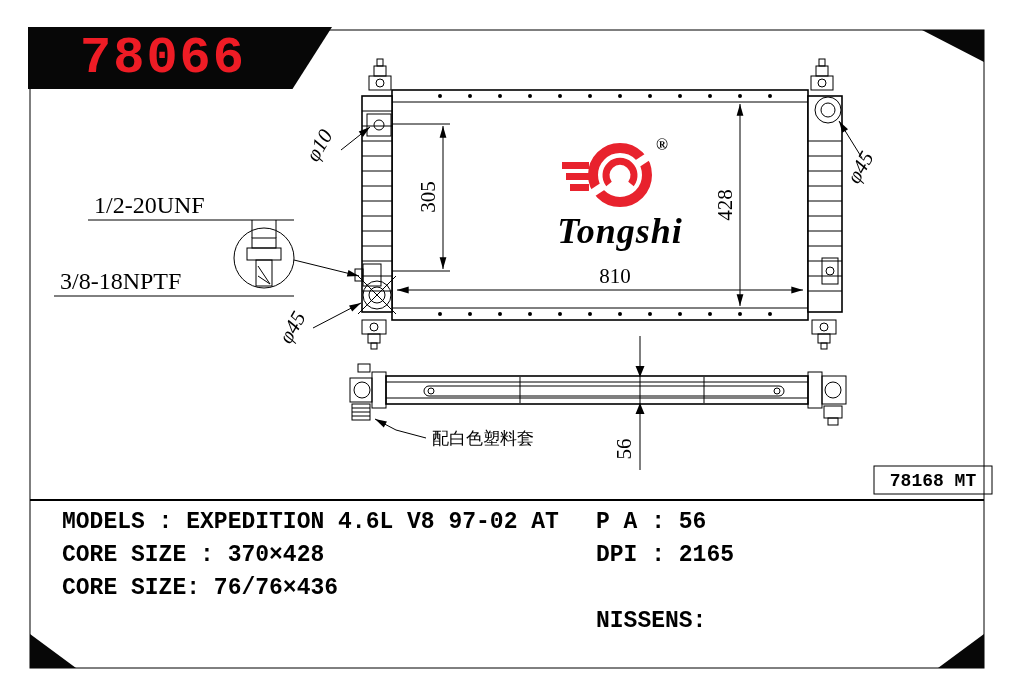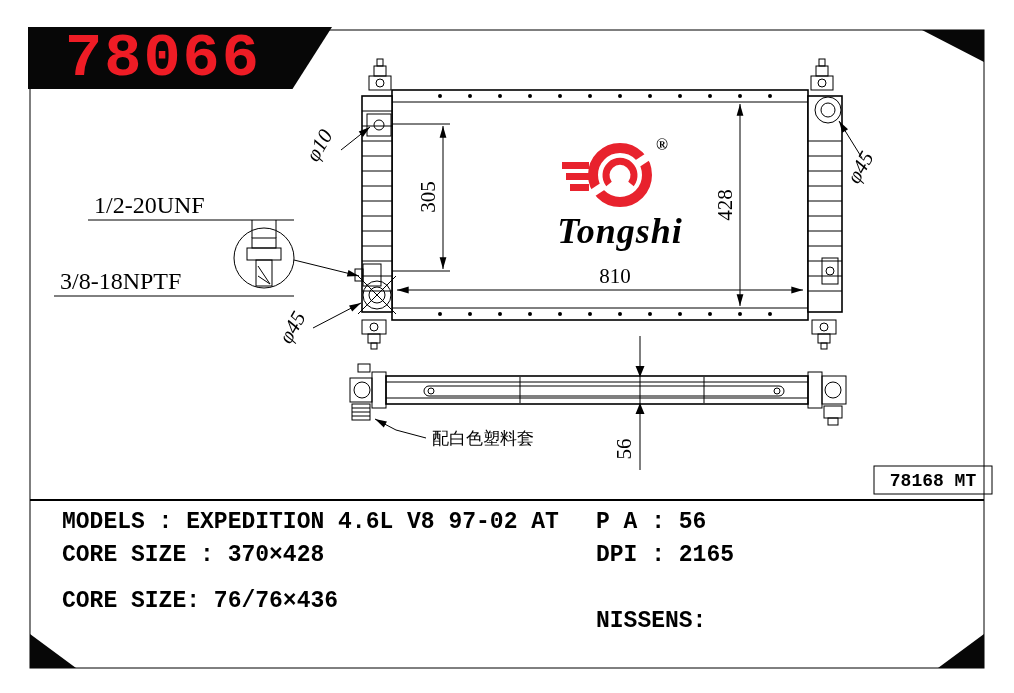--- a/index.html
+++ b/index.html
@@ -12,30 +12,30 @@
   .dimtext{font-family:"Liberation Serif",serif;font-size:21px;}
   .lg{font-size:24px;}
   .it{font-style:italic;}
   .brand{font-family:"Liberation Serif",serif;font-style:italic;font-weight:bold;font-size:36px;letter-spacing:1px;}
   .regmark{font-family:"Liberation Serif",serif;font-size:16px;font-weight:bold;}
   .note{font-family:"DejaVu Sans",sans-serif;font-size:17px;}
   .mono{font-family:"Liberation Mono",monospace;font-size:18px;font-weight:bold;}
   .banner{position:absolute;left:28px;top:27px;width:304px;height:62px;background:#070707;
           clip-path:polygon(0 0,100% 0,87% 100%,0 100%);
           display:flex;align-items:center;justify-content:center;padding-right:34px;box-sizing:border-box;}
-  .banner span{color:#ee1c25;font-family:"Liberation Mono",monospace;font-weight:bold;font-size:62px;letter-spacing:2px;}
+  .banner span{color:#ee1c25;font-family:"Liberation Mono",monospace;font-weight:bold;font-size:52px;letter-spacing:2px;}
   .corner{position:absolute;background:#070707;}
   .corner.tr{left:922px;top:30px;width:62px;height:32px;clip-path:polygon(0 0,100% 0,100% 100%);}
   .corner.bl{left:30px;top:634px;width:46px;height:34px;clip-path:polygon(0 0,0 100%,100% 100%);}
   .corner.br{left:938px;top:634px;width:46px;height:34px;clip-path:polygon(100% 0,100% 100%,0 100%);}
   .spec{position:absolute;font-family:"Liberation Mono",monospace;font-weight:bold;font-size:23px;
         color:#000;white-space:pre;line-height:1.2;}
   .col-l{left:62px;text-align:center;}
   .col-r{left:596px;}
-  .r1{top:509px;}.r2{top:542px;}.r3{top:575px;margin-top:13px;}.r4{top:608px;}
+  .r1{top:509px;}.r2{top:542px;}.r3{top:575px;}.r4{top:608px;}
 </style>
 </head>
 <body>
 
 <div class="page">
 
   <svg width="1014" height="693" viewBox="0 0 1014 693">
     <defs>
       <marker id="ah" viewBox="0 0 10 10" refX="9.5" refY="5" markerWidth="13" markerHeight="13" orient="auto-start-reverse">
         <path d="M0.5,2.4 L9.5,5 L0.5,7.6 z" fill="#000"></path>

